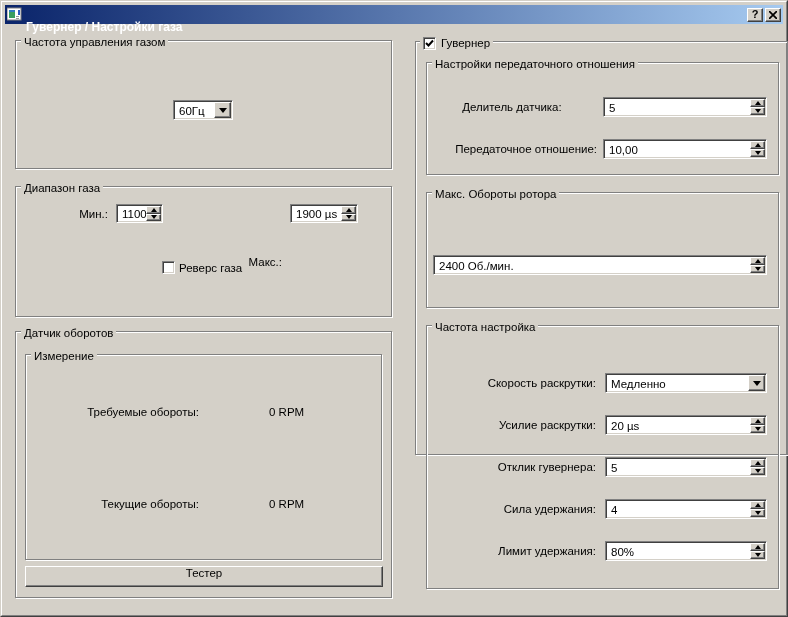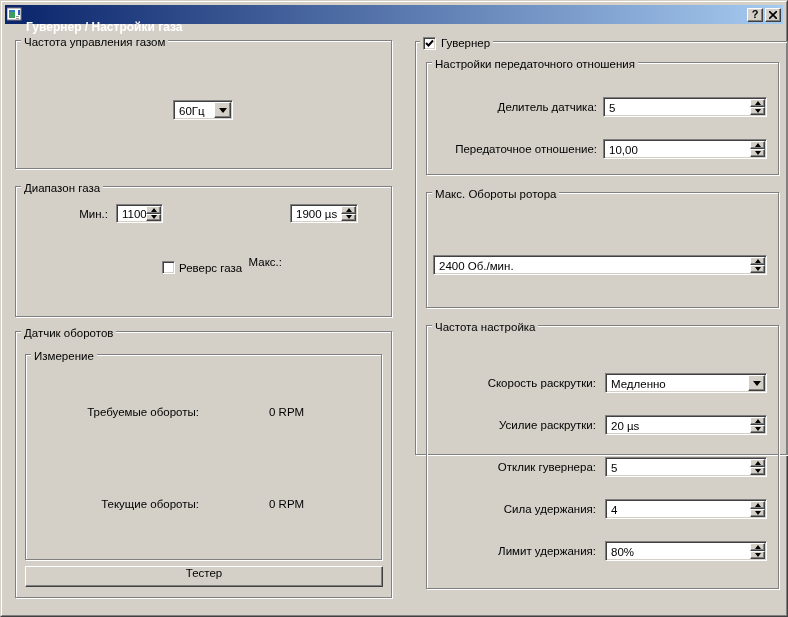--- a/index.html
+++ b/index.html
@@ -147,21 +147,21 @@
     <span class="cb" style="position:relative;display:inline-flex;align-items:center;justify-content:center;flex:0 0 13px;">
       <svg width="9" height="9" viewBox="0 0 9 9">
             <path d="M1 4 L3.5 6.5 L8 1.5" stroke="#000" stroke-width="2" fill="none"></path>
           </svg>
     </span>
     <span>Гувернер</span>
   </span>
 
   <div class="group" id="g-ratio" style="left:10px;top:20px;width:353px;height:113px;padding-left:8px;">
     <span class="legend">Настройки передаточного отношения</span>
-    <span class="lbl r" style="left:0px;top:34px;width:170px;height:20px;">Делитель датчика:</span>
+    <span class="lbl r" style="left:0px;top:34px;width:170px;height:20px;text-align:center;">Делитель датчика:</span>
     <div class="sunken" style="left:176px;top:34px;width:164px;height:20px;">
       <span class="field-text">5</span>
       <span class="spin">
             <span class="spin-b">
               <span class="arr-up"></span>
             </span>
             <span class="spin-b">
               <span class="arr-dn"></span>
             </span>
           </span>

